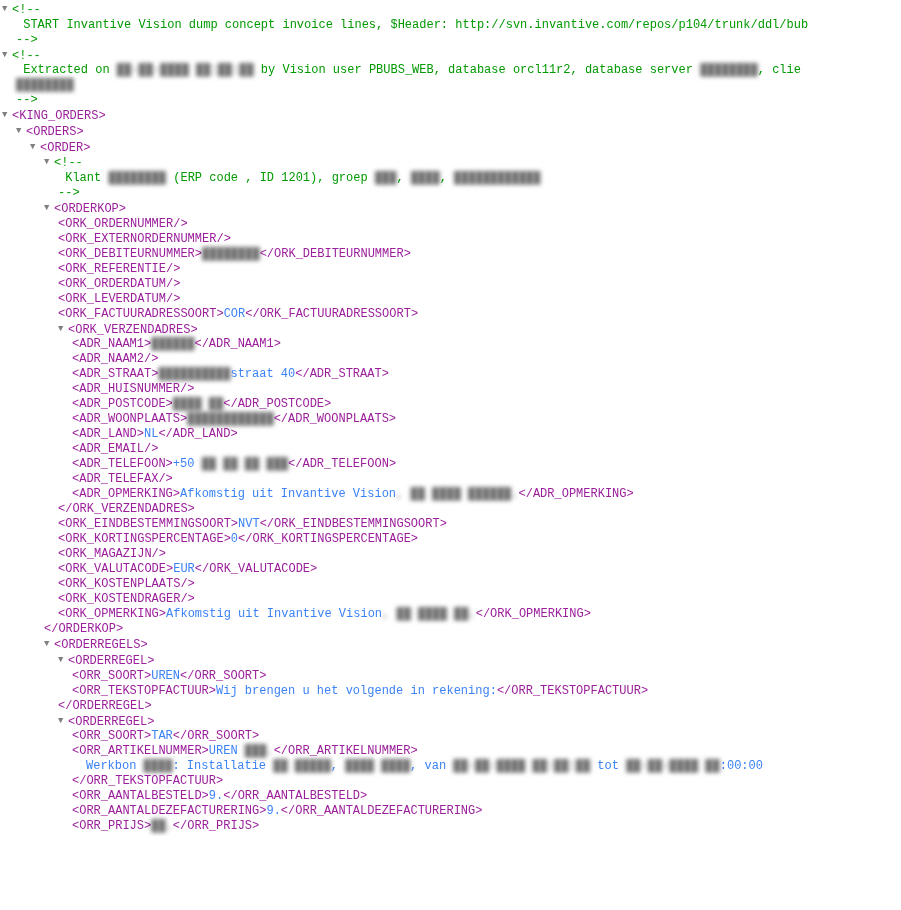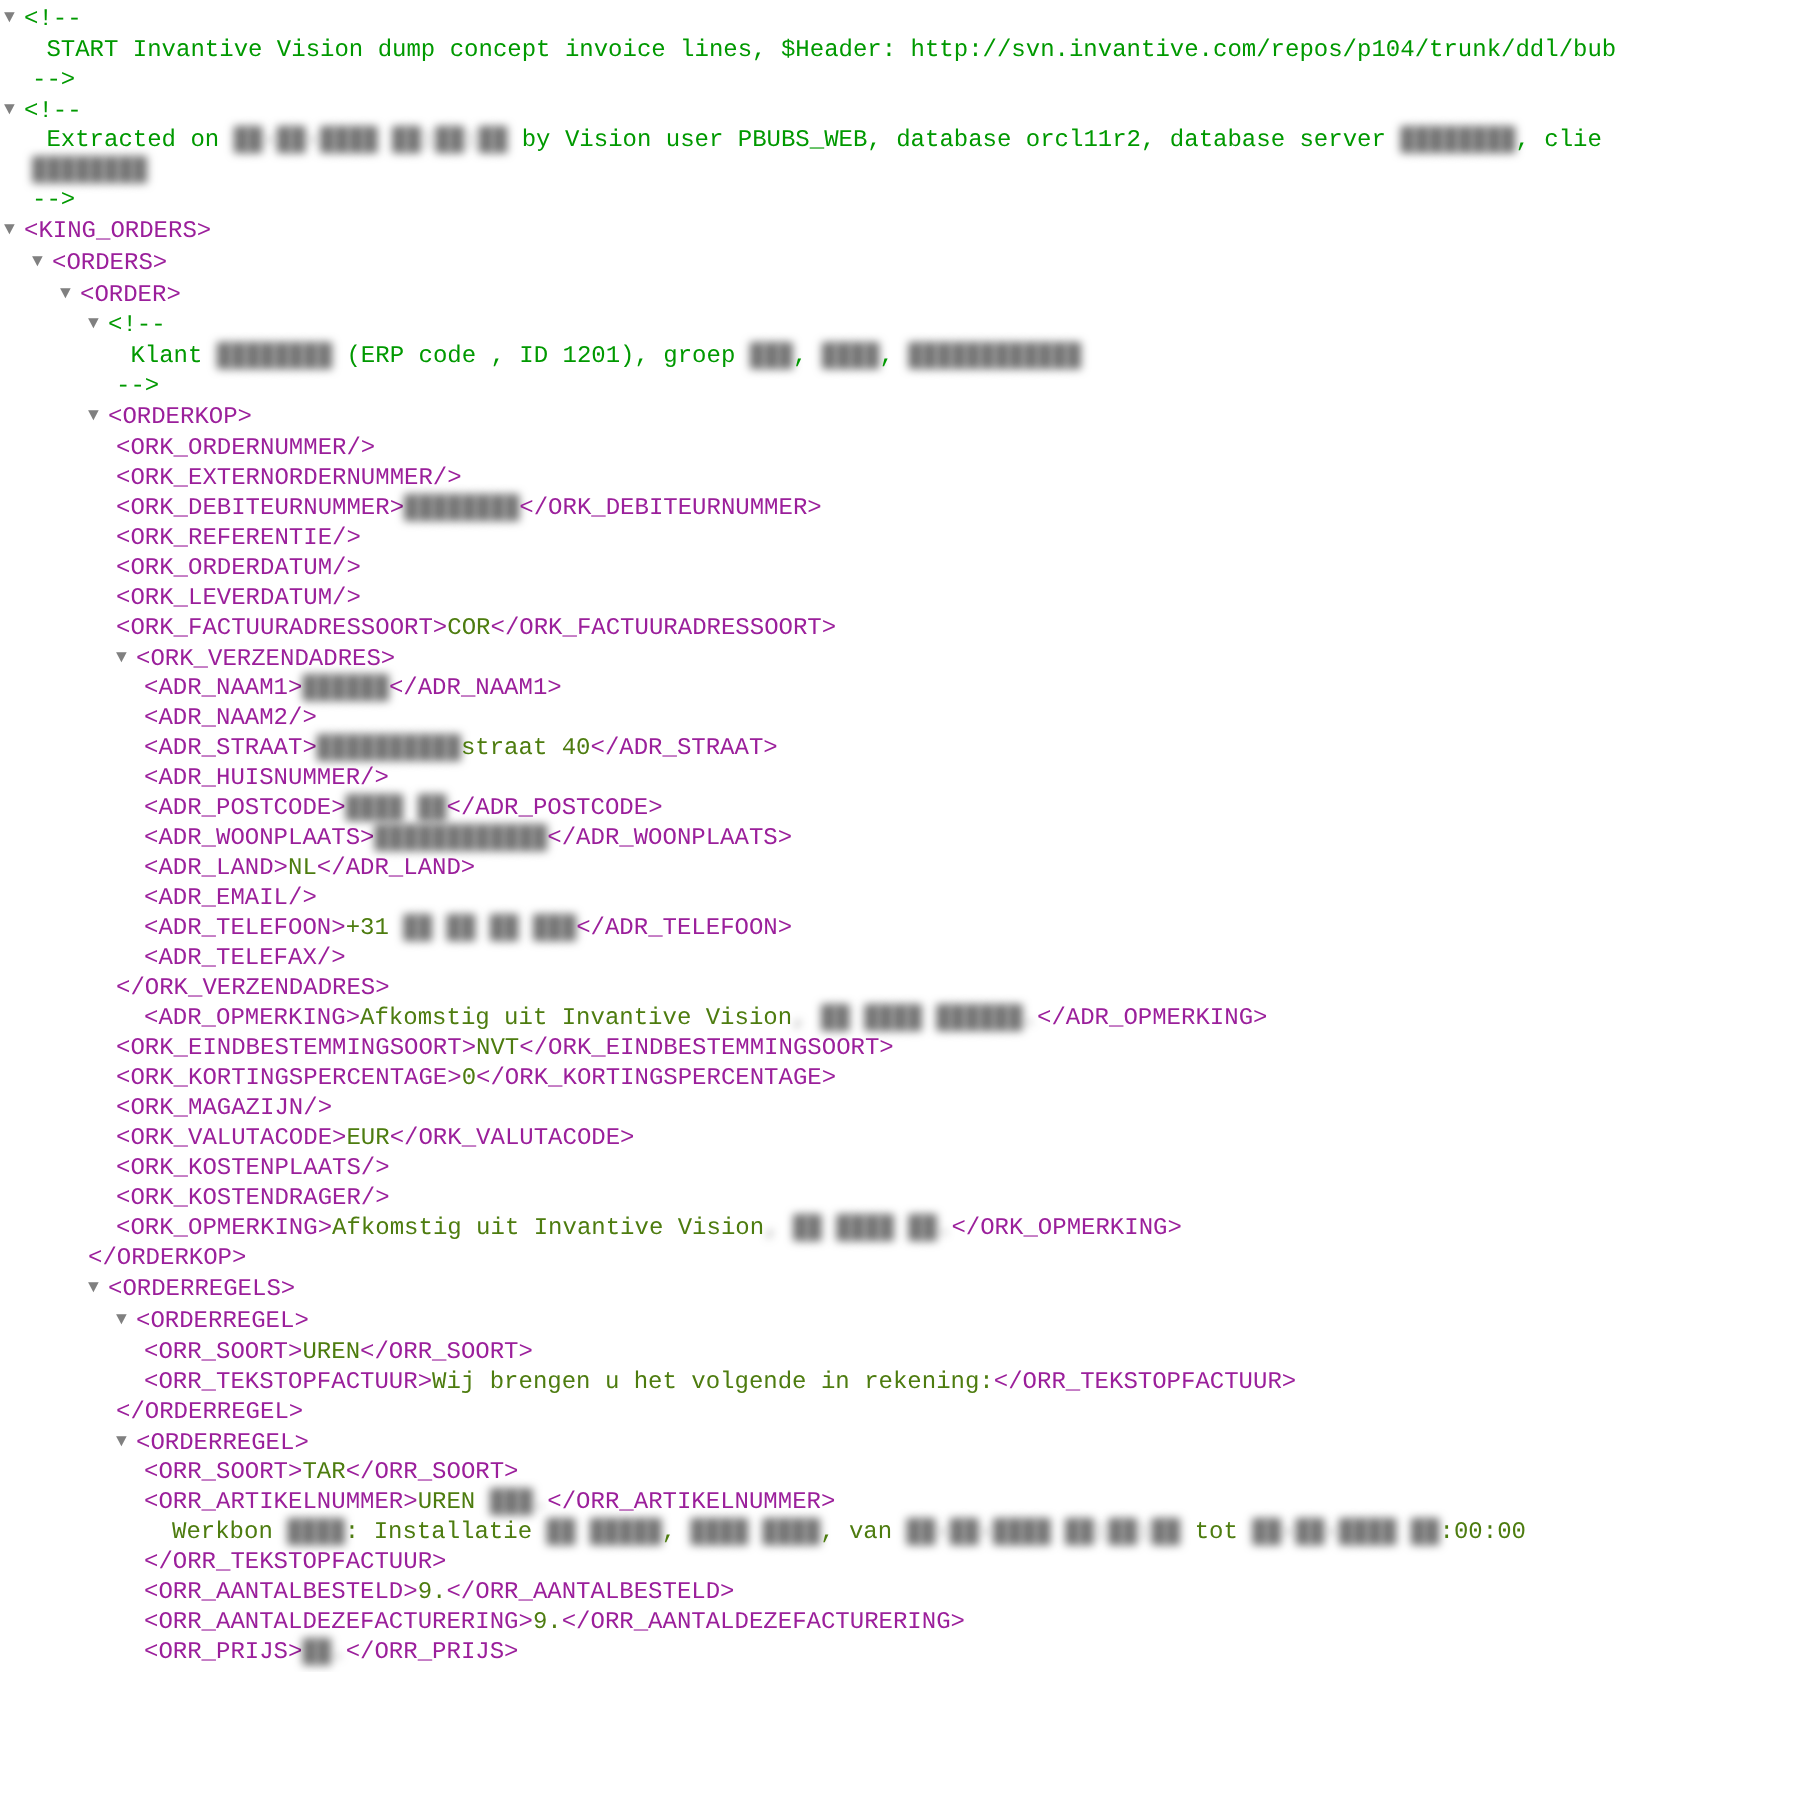--- a/index.html
+++ b/index.html
@@ -25,21 +25,21 @@
   .indent { display:inline-block; }
   .i0 { width: 0; }
   .i1 { width: 14px; }
   .i2 { width: 28px; }
   .i3 { width: 42px; }
   .i4 { width: 56px; }
   .i5 { width: 70px; }
   .i6 { width: 84px; }
   .tag { color: #9b1f9b; }
   .comment { color: #009900; }
-  .text { color: #4d7c0f; }
+  .text { color: #3b82f6; }
   .blur {
     color: transparent;
     text-shadow: 0 0 4px rgba(0,0,0,0.55);
   }
 </style>
 </head>
 <body>
 
 <div>
 
@@ -71,24 +71,24 @@
 
 <div class="line"><span class="indent i4"></span><span class="toggle">▼</span><span class="tag">&lt;ORK_VERZENDADRES&gt;</span></div>
 <div class="line"><span class="indent i5"></span><span class="tag">&lt;ADR_NAAM1&gt;</span><span class="text blur">██████</span><span class="tag">&lt;/ADR_NAAM1&gt;</span></div>
 <div class="line"><span class="indent i5"></span><span class="tag">&lt;ADR_NAAM2/&gt;</span></div>
 <div class="line"><span class="indent i5"></span><span class="tag">&lt;ADR_STRAAT&gt;</span><span class="text blur">██████████</span><span class="text">straat 40</span><span class="tag">&lt;/ADR_STRAAT&gt;</span></div>
 <div class="line"><span class="indent i5"></span><span class="tag">&lt;ADR_HUISNUMMER/&gt;</span></div>
 <div class="line"><span class="indent i5"></span><span class="tag">&lt;ADR_POSTCODE&gt;</span><span class="text blur">████ ██</span><span class="tag">&lt;/ADR_POSTCODE&gt;</span></div>
 <div class="line"><span class="indent i5"></span><span class="tag">&lt;ADR_WOONPLAATS&gt;</span><span class="text blur">████████████</span><span class="tag">&lt;/ADR_WOONPLAATS&gt;</span></div>
 <div class="line"><span class="indent i5"></span><span class="tag">&lt;ADR_LAND&gt;</span><span class="text">NL</span><span class="tag">&lt;/ADR_LAND&gt;</span></div>
 <div class="line"><span class="indent i5"></span><span class="tag">&lt;ADR_EMAIL/&gt;</span></div>
-<div class="line"><span class="indent i5"></span><span class="tag">&lt;ADR_TELEFOON&gt;</span><span class="text">+31 </span><span class="text blur">██ ██ ██ ███</span><span class="tag">&lt;/ADR_TELEFOON&gt;</span></div>
+<div class="line"><span class="indent i5"></span><span class="tag">&lt;ADR_TELEFOON&gt;</span><span class="text">+50 </span><span class="text blur">██ ██ ██ ███</span><span class="tag">&lt;/ADR_TELEFOON&gt;</span></div>
 <div class="line"><span class="indent i5"></span><span class="tag">&lt;ADR_TELEFAX/&gt;</span></div>
+<div class="line"><span class="indent i5"></span><span class="tag">&lt;ADR_OPMERKING&gt;</span><span class="text">Afkomstig uit Invantive Vision</span><span class="text blur">, ██ ████ ██████.</span><span class="tag">&lt;/ADR_OPMERKING&gt;</span></div>
 <div class="line"><span class="indent i4"></span><span class="tag">&lt;/ORK_VERZENDADRES&gt;</span></div>
-<div class="line"><span class="indent i5"></span><span class="tag">&lt;ADR_OPMERKING&gt;</span><span class="text">Afkomstig uit Invantive Vision</span><span class="text blur">, ██ ████ ██████.</span><span class="tag">&lt;/ADR_OPMERKING&gt;</span></div>
 
 <div class="line"><span class="indent i4"></span><span class="tag">&lt;ORK_EINDBESTEMMINGSOORT&gt;</span><span class="text">NVT</span><span class="tag">&lt;/ORK_EINDBESTEMMINGSOORT&gt;</span></div>
 <div class="line"><span class="indent i4"></span><span class="tag">&lt;ORK_KORTINGSPERCENTAGE&gt;</span><span class="text">0</span><span class="tag">&lt;/ORK_KORTINGSPERCENTAGE&gt;</span></div>
 <div class="line"><span class="indent i4"></span><span class="tag">&lt;ORK_MAGAZIJN/&gt;</span></div>
 <div class="line"><span class="indent i4"></span><span class="tag">&lt;ORK_VALUTACODE&gt;</span><span class="text">EUR</span><span class="tag">&lt;/ORK_VALUTACODE&gt;</span></div>
 <div class="line"><span class="indent i4"></span><span class="tag">&lt;ORK_KOSTENPLAATS/&gt;</span></div>
 <div class="line"><span class="indent i4"></span><span class="tag">&lt;ORK_KOSTENDRAGER/&gt;</span></div>
 <div class="line"><span class="indent i4"></span><span class="tag">&lt;ORK_OPMERKING&gt;</span><span class="text">Afkomstig uit Invantive Vision</span><span class="text blur">, ██ ████ ██.</span><span class="tag">&lt;/ORK_OPMERKING&gt;</span></div>
 <div class="line"><span class="indent i3"></span><span class="tag">&lt;/ORDERKOP&gt;</span></div>
 

